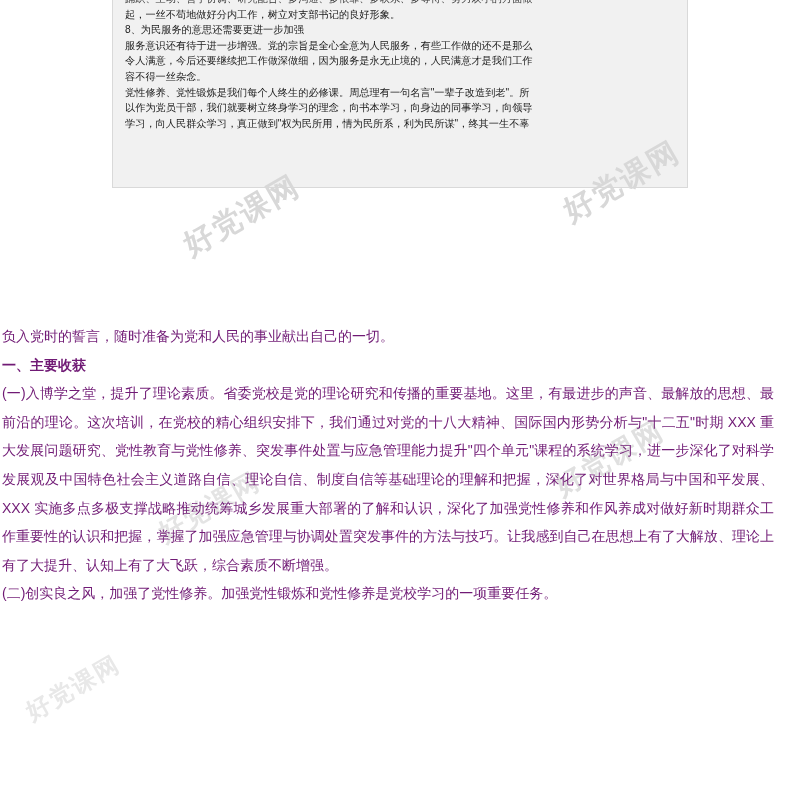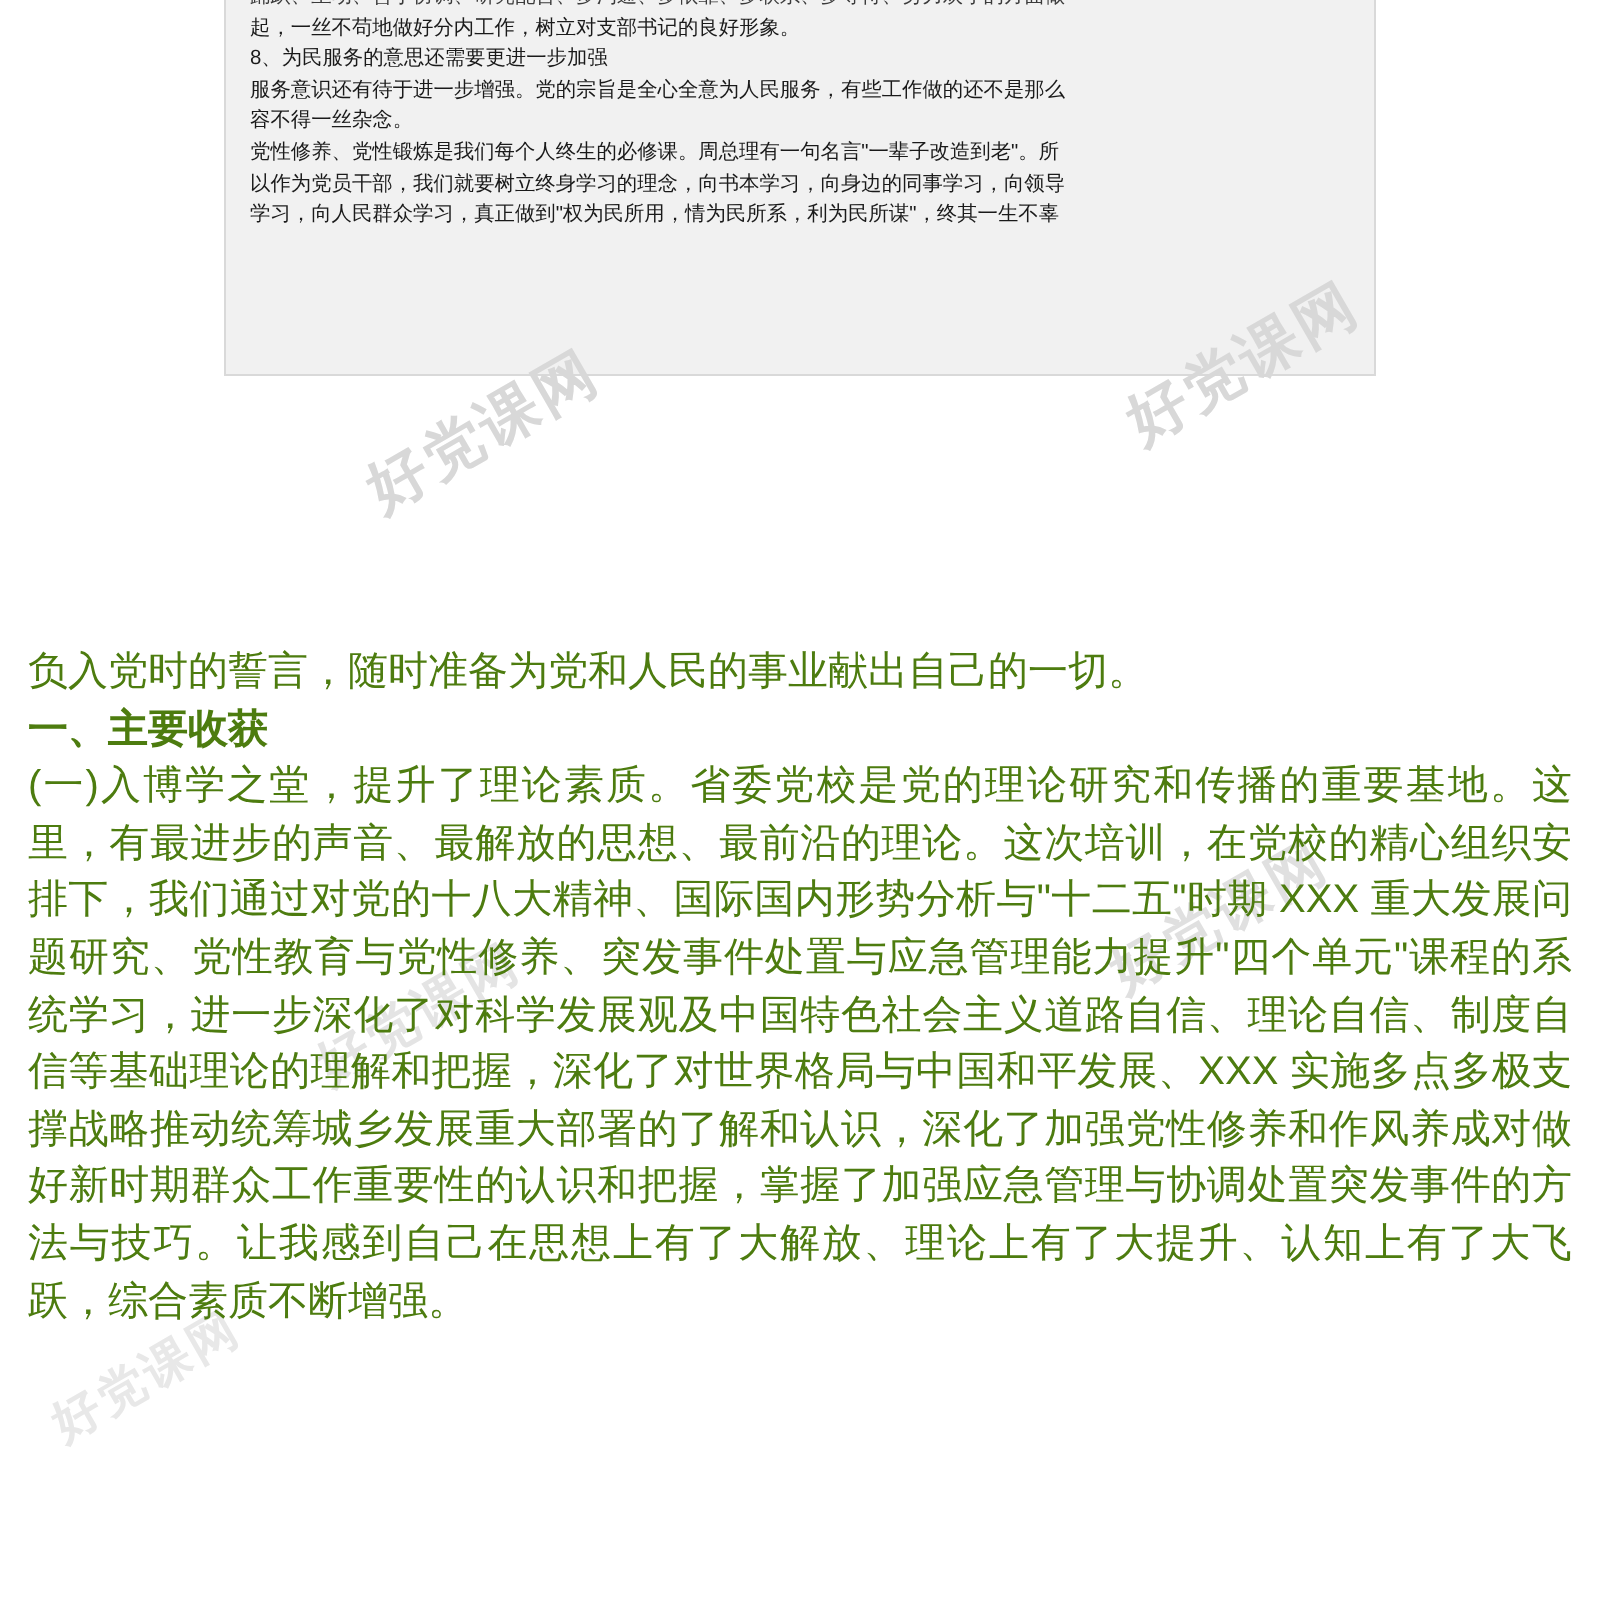--- a/index.html
+++ b/index.html
@@ -68,26 +68,26 @@
   }
   .wm-a { left: 176px; top: 230px; }
   .wm-b { left: 556px; top: 196px; }
   .wm-c { left: 152px; top: 520px; color: #e4e4e4; font-size: 26px; }
   .wm-d { left: 548px; top: 472px; color: #e0e0e0; font-size: 28px; }
   .wm-e { left: 20px;  top: 700px; color: #e8e8e8; font-size: 24px; }
 
   
   .doc {
     position: absolute;
-    left: 14px;
+    left: 2px;
     top: 322px;
     width: 772px;
-    font-size: 20px;
+    font-size: 14px;
     line-height: 28.6px;
-    color: #4d7c0f;
+    color: #701a75;
     text-align: justify;
   }
   .doc p {
     margin: 0;
   }
   .doc .heading {
     font-weight: bold;
   }
   .doc .cut {
     
@@ -96,31 +96,33 @@
 </style>
 </head>
 <body>
 
 <div class="preview-card">
   <div class="preview-inner">
     <p class="fade-top">踊跃、主动、善于协调、研究配合、多沟通、多依靠、多联系、多等待、努力欢小的方面做</p>
     <p>起，一丝不苟地做好分内工作，树立对支部书记的良好形象。</p>
     <p>8、为民服务的意思还需要更进一步加强</p>
     <p>服务意识还有待于进一步增强。党的宗旨是全心全意为人民服务，有些工作做的还不是那么</p>
+    <p>令人满意，今后还要继续把工作做深做细，因为服务是永无止境的，人民满意才是我们工作</p>
     <p>容不得一丝杂念。</p>
     <p>党性修养、党性锻炼是我们每个人终生的必修课。周总理有一句名言"一辈子改造到老"。所</p>
     <p>以作为党员干部，我们就要树立终身学习的理念，向书本学习，向身边的同事学习，向领导</p>
     <p>学习，向人民群众学习，真正做到"权为民所用，情为民所系，利为民所谋"，终其一生不辜</p>
   </div>
   <div class="preview-bottom-fade"></div>
 </div>
 
 <div class="wm wm-a">好党课网</div>
 <div class="wm wm-b">好党课网</div>
 <div class="wm wm-c">好党课网</div>
 <div class="wm wm-d">好党课网</div>
 <div class="wm wm-e">好党课网</div>
 
 <div class="doc">
   <p>负入党时的誓言，随时准备为党和人民的事业献出自己的一切。</p>
   <p class="heading">一、主要收获</p>
   <p>(一)入博学之堂，提升了理论素质。省委党校是党的理论研究和传播的重要基地。这里，有最进步的声音、最解放的思想、最前沿的理论。这次培训，在党校的精心组织安排下，我们通过对党的十八大精神、国际国内形势分析与"十二五"时期 XXX 重大发展问题研究、党性教育与党性修养、突发事件处置与应急管理能力提升"四个单元"课程的系统学习，进一步深化了对科学发展观及中国特色社会主义道路自信、理论自信、制度自信等基础理论的理解和把握，深化了对世界格局与中国和平发展、XXX 实施多点多极支撑战略推动统筹城乡发展重大部署的了解和认识，深化了加强党性修养和作风养成对做好新时期群众工作重要性的认识和把握，掌握了加强应急管理与协调处置突发事件的方法与技巧。让我感到自己在思想上有了大解放、理论上有了大提升、认知上有了大飞跃，综合素质不断增强。</p>
+  <p class="cut">(二)创实良之风，加强了党性修养。加强党性锻炼和党性修养是党校学习的一项重要任务。</p>
 </div>
 
 </body></html>

